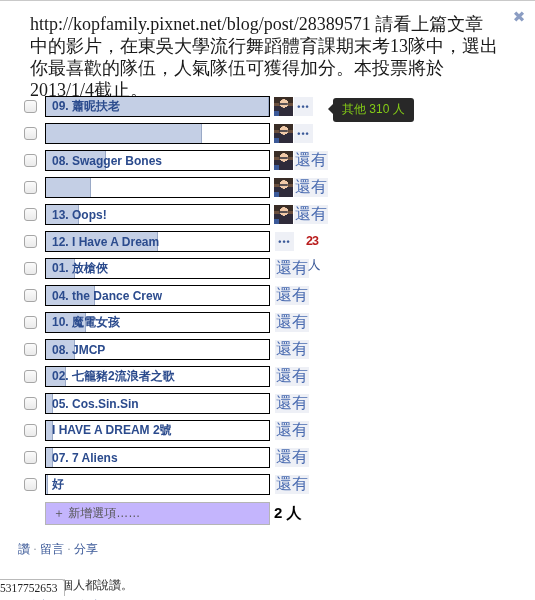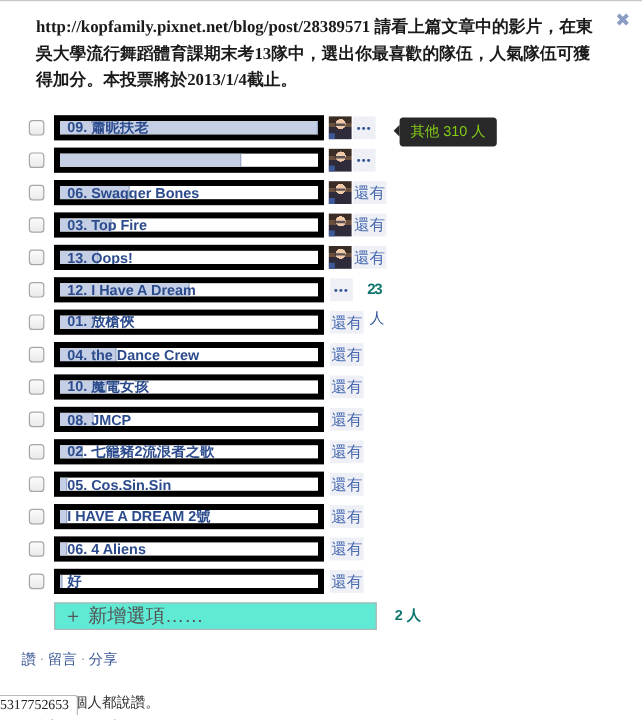--- a/index.html
+++ b/index.html
@@ -29,22 +29,22 @@
   #story-header {
     position: absolute;
     left: 0;
     top: 0;
     width: 535px;
     padding: 12px 34px 4px 30px;
     box-sizing: border-box;
   }
   #story-text {
     font-family: "Liberation Serif", "DejaVu Serif", serif;
-    font-size: 14px;
-    font-weight: bold;
+    font-size: 18px;
+    font-weight: normal;
     line-height: 22px;
     color: #1a1a1a;
     letter-spacing: 0px;
     word-break: break-word;
   }
   #close-icon {
     position: absolute;
     right: 8px;
     top: 8px;
     width: 16px;
@@ -81,21 +81,21 @@
     background: linear-gradient(#fbfbfb, #eaeaea);
     box-sizing: border-box;
     flex: 0 0 auto;
     cursor: pointer;
   }
   .bar-wrap {
     position: relative;
     margin-left: 8px;
     width: 225px;
     height: 21px;
-    border: 5px solid #000000;
+    border: 1px solid #000000;
     background: #ffffff;
     box-sizing: border-box;
     overflow: hidden;
     cursor: pointer;
     flex: 0 0 auto;
   }
   .bar-fill {
     position: absolute;
     left: 0;
     top: 0;
@@ -168,36 +168,36 @@
     flex: 0 0 auto;
     font-weight: bold;
   }
   .more-txt {
     margin-left: 1px;
     height: 19px;
     min-width: 22px;
     padding: 0 1px;
     background: #eef0f6;
     color: #4a6bb0;
-    font-size: 13px;
+    font-size: 16px;
     display: flex;
     align-items: center;
     justify-content: center;
     cursor: pointer;
     flex: 0 0 auto;
   }
 
   
   #count-23 {
     position: absolute;
     left: 306px;
     top: 233px;
     font-size: 12.5px;
     font-weight: bold;
-    color: #0f766e;
+    color: #b91c1c;
     letter-spacing: -1px;
   }
   #count-ren {
     position: absolute;
     left: 308px;
     top: 256px;
     font-size: 12.5px;
     color: #3b5998;
   }
 
@@ -227,37 +227,37 @@
   
   #add-row {
     position: relative;
     height: 30px;
     display: flex;
     align-items: center;
     padding-left: 45px;
     box-sizing: border-box;
   }
   #add-box {
-    width: 269px;
+    width: 225px;
     height: 23px;
     border: 1px solid #b5b5b5;
-    background: #5eead4;
+    background: #c4b5fd;
     box-sizing: border-box;
     display: flex;
     align-items: center;
     padding-left: 7px;
-    font-size: 16px;
+    font-size: 12px;
     color: #555555;
     cursor: pointer;
   }
   #add-count {
-    margin-left: 15px;
-    font-size: 12px;
+    margin-left: 4px;
+    font-size: 15px;
     font-weight: bold;
-    color: #0f766e;
+    color: #000000;
   }
 
   
   #footer {
     position: absolute;
     left: 0;
     top: 540px;
     width: 535px;
     padding-left: 18px;
     box-sizing: border-box;
@@ -349,32 +349,31 @@
         </div>
         <div class="row-right">
           <div class="avatar"></div>
           <div class="dots-btn">•••</div>
         </div>
       </div>
       <div class="poll-row">
         <div class="cb"></div>
         <div class="bar-wrap">
           <div class="bar-fill" style="width: 27%;"></div>
-          <div class="bar-label">06. Swagger Bones</div>
+          <div class="bar-label">08. Swagger Bones</div>
         </div>
         <div class="row-right">
           <div class="avatar"></div>
           <div class="more-txt">還有</div>
         </div>
       </div>
       <div class="poll-row">
         <div class="cb"></div>
         <div class="bar-wrap">
           <div class="bar-fill" style="width: 20%;"></div>
-          <div class="bar-label">03. Top Fire</div>
         </div>
         <div class="row-right">
           <div class="avatar"></div>
           <div class="more-txt">還有</div>
         </div>
       </div>
       <div class="poll-row">
         <div class="cb"></div>
         <div class="bar-wrap">
           <div class="bar-fill" style="width: 15%;"></div>
@@ -462,21 +461,21 @@
           <div class="bar-label">I HAVE A DREAM 2號</div>
         </div>
         <div class="row-right">
           <div class="more-txt">還有</div>
         </div>
       </div>
       <div class="poll-row">
         <div class="cb"></div>
         <div class="bar-wrap">
           <div class="bar-fill" style="width: 3%;"></div>
-          <div class="bar-label">06. 4 Aliens</div>
+          <div class="bar-label">07. 7 Aliens</div>
         </div>
         <div class="row-right">
           <div class="more-txt">還有</div>
         </div>
       </div>
       <div class="poll-row">
         <div class="cb"></div>
         <div class="bar-wrap">
           <div class="bar-fill" style="width: 1%;"></div>
           <div class="bar-label">好</div>

